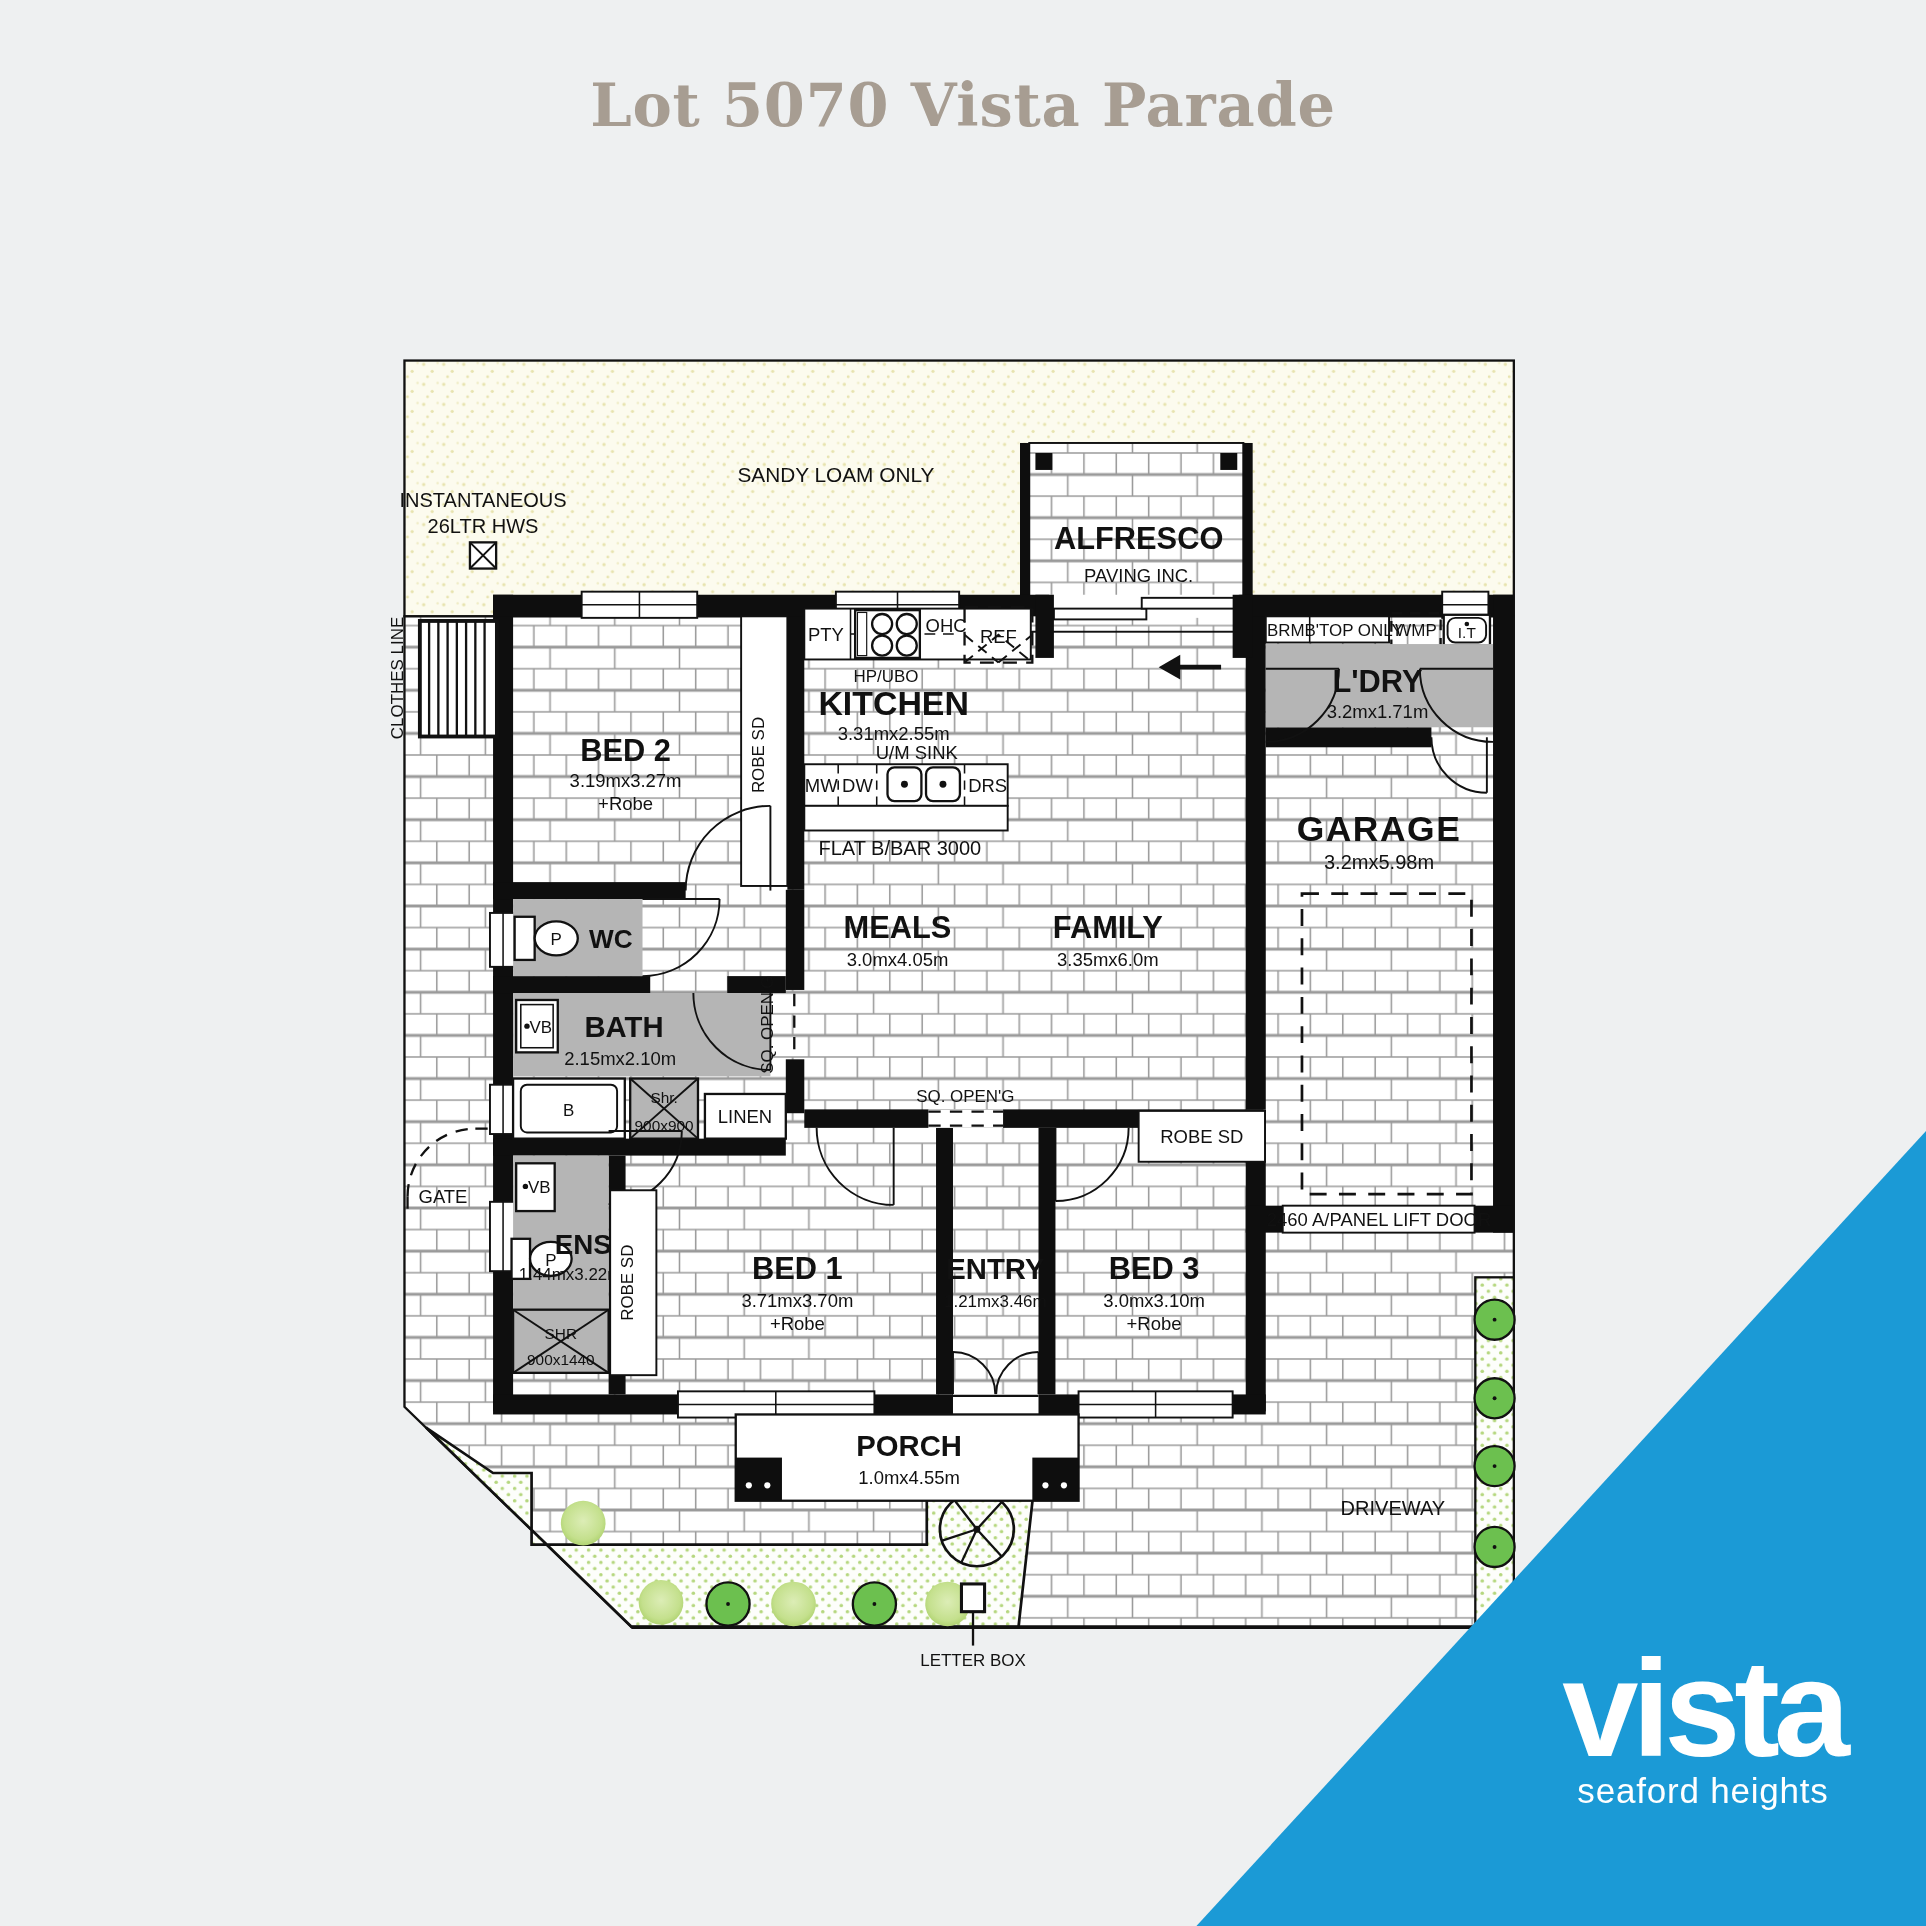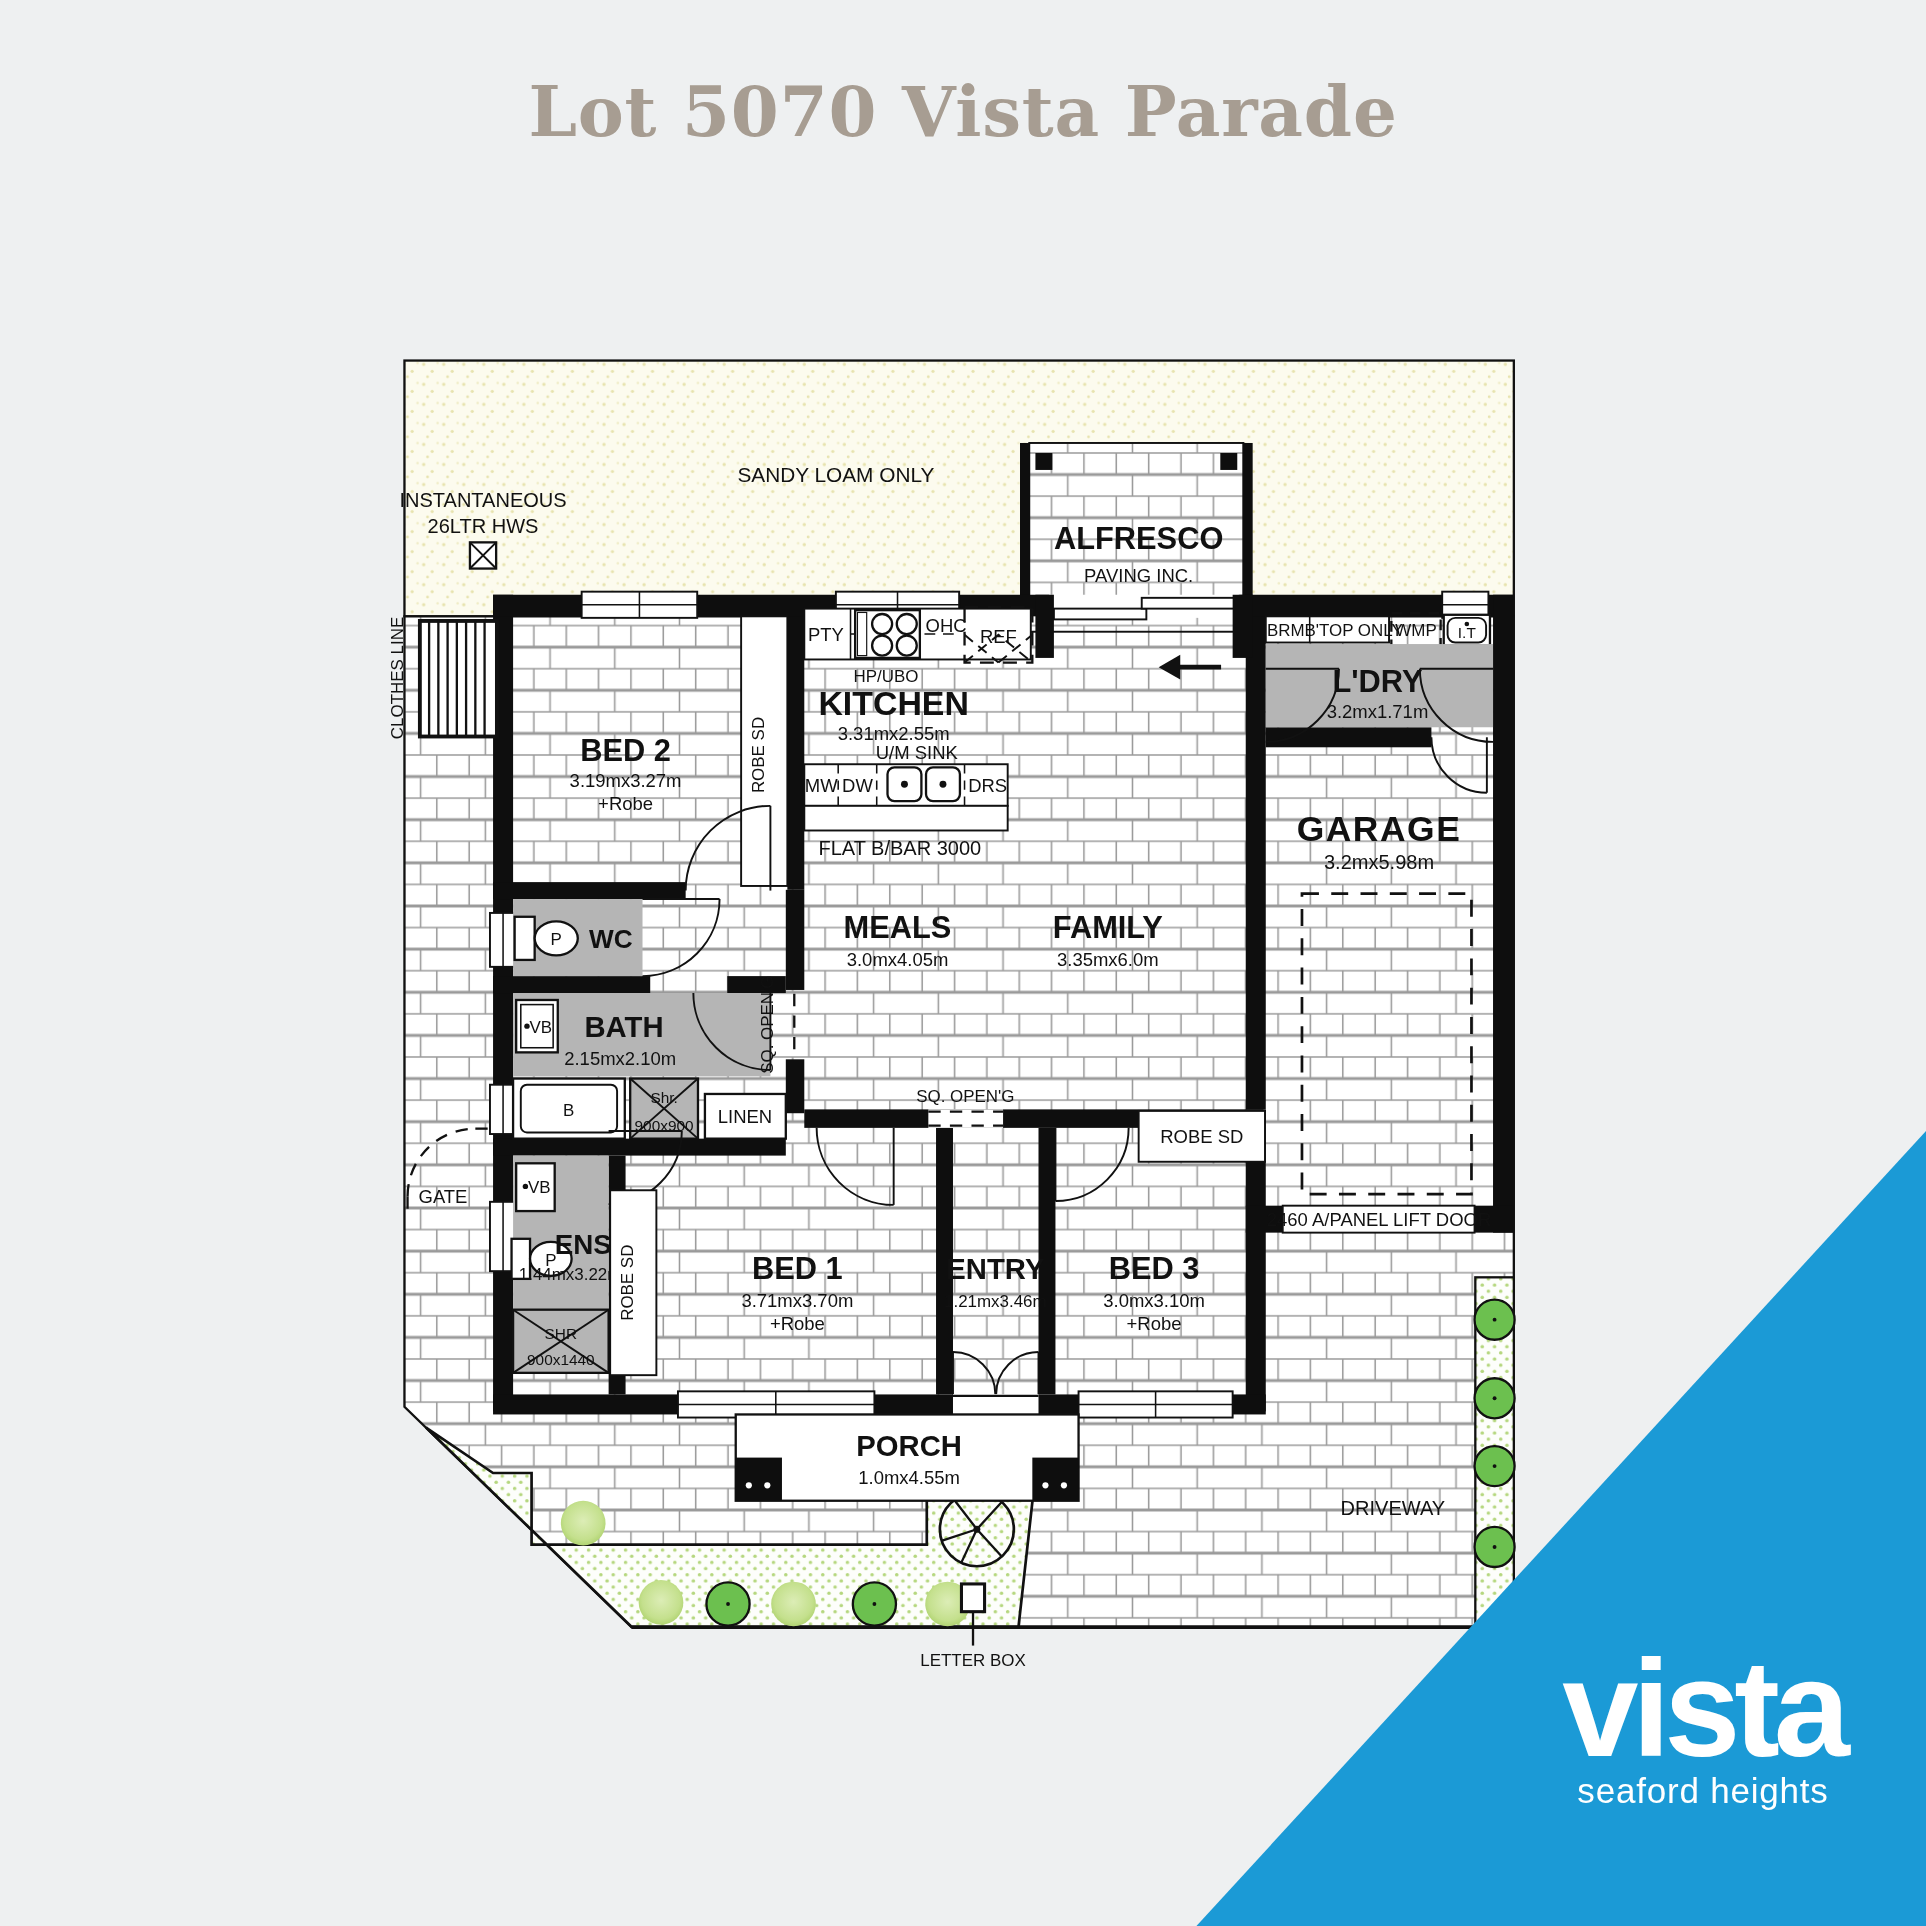--- a/index.html
+++ b/index.html
@@ -1,19 +1,19 @@
 <!DOCTYPE html>
 <html style="font-size:12.3px"><head>
 <meta charset="utf-8">
 <style>
   html,body{margin:0;padding:0;background:#eef0f1;}
   .page{position:relative;width:1926px;height:1926px;background:#eef0f1;overflow:hidden;
         font-family:"Liberation Sans",sans-serif;}
   .page-title{position:absolute;top:71px;left:0;width:1926px;text-align:center;margin:0;
-        font-family:"DejaVu Serif",serif;font-weight:600;font-size:69px;color:#a79d92;letter-spacing:0.8px;}
+        font-family:"DejaVu Serif",serif;font-weight:600;font-size:59px;color:#a79d92;letter-spacing:0.8px;}
   svg text{font-family:"Liberation Sans",sans-serif;fill:#111;}
   .t-room{font-weight:bold;font-size:40px;text-anchor:middle;}
   .t-dim{font-size:24px;text-anchor:middle;}
   .t-sm{font-size:22px;text-anchor:middle;}
   .t-fix{font-size:24px;text-anchor:middle;}
   .wall{fill:#0e0e0e;}
   .door{fill:none;stroke:#111;stroke-width:2.5;}
   .dash{fill:none;stroke:#111;stroke-width:3;stroke-dasharray:16 12;}
   .gray{fill:#b5b5b5;}
   .wht{fill:#fff;stroke:#111;stroke-width:2.5;}

